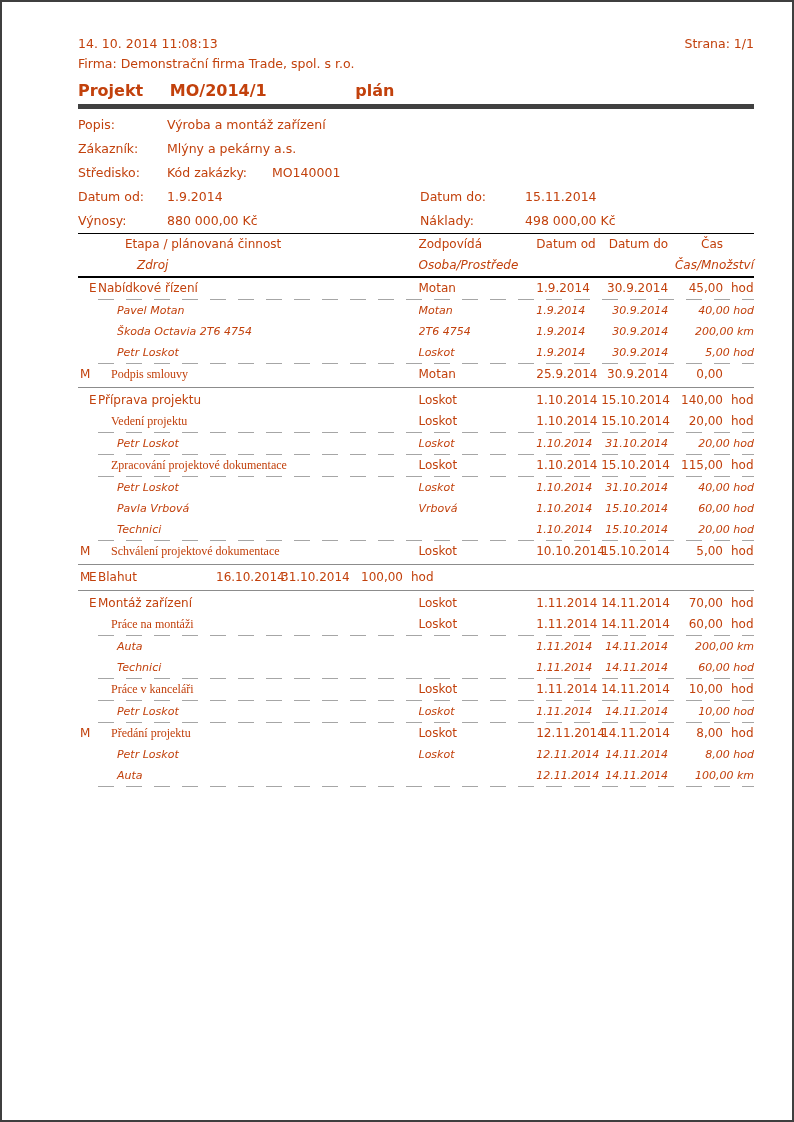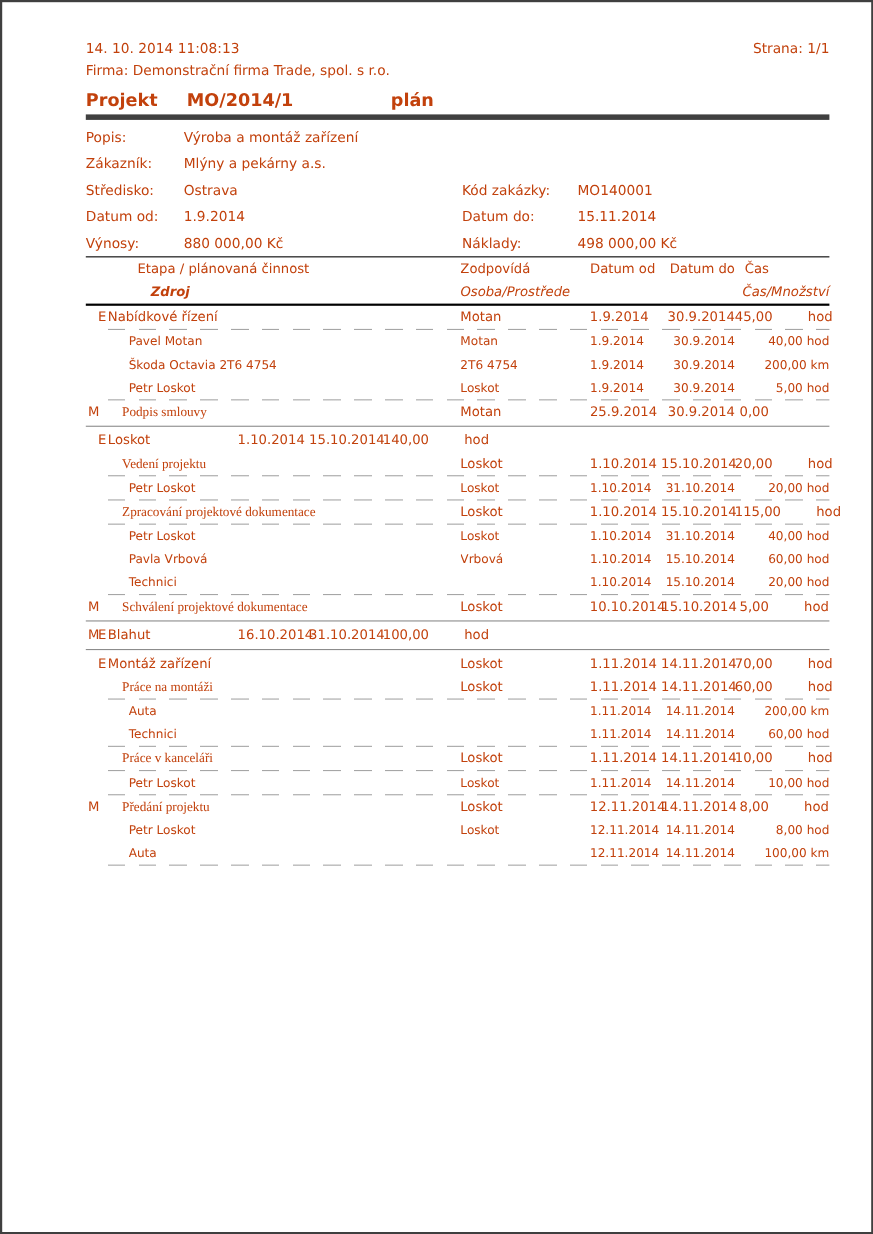--- a/index.html
+++ b/index.html
@@ -42,32 +42,32 @@
   .topline { height:1px; background:#000; }
   .headline { height:2px; background:#000; }
 
   .trow { display:flex; height:21px; line-height:21px; font-size:12px; }
   .c-m { width:9px; margin-left:2px; }
   .c-e { width:9px; }
   .c-name { width:321px; box-sizing:border-box; white-space:nowrap; overflow:hidden; }
   .c-resp { width:118px; white-space:nowrap; overflow:hidden; }
   .c-od { width:65px; text-align:left; }
   .c-do { width:67px; text-align:right; }
-  .c-qty { width:86px; display:flex;gap:24px; }
+  .c-qty { width:86px; display:flex; }
   .q-num { flex:1; text-align:right; white-space:nowrap; }
   .q-unit { width:31px; box-sizing:border-box; padding-left:8px; }
 
   .trow.header { height:21px; }
   .trow.header .c-name { padding-left:27px; }
   .trow.header2 { font-style:italic; }
-  .trow.header2 .c-name { padding-left:39px;font-weight:bold; }
+  .trow.header2 .c-name { padding-left:39px; }
   .clip-cell { display:inline-block; max-width:99px; overflow:hidden; white-space:nowrap; vertical-align:bottom; }
 
   .trow.activity .c-name, .trow.milestone .c-name { padding-left:13px;font-family:Liberation Serif, serif; }
-  .trow.resource { font-size:11px; }
+  .trow.resource { font-style:italic; font-size:11px; }
   .trow.resource .c-name { padding-left:19px; }
 
   .sep { height:1px; }
   .sep.dashed {
     margin-left:20px;
     background: repeating-linear-gradient(to right, #a6a6a6 0 16px, transparent 16px 28px);
   }
   .sep.solid { background:#8c8c8c; margin:2px 0; }
 </style>
 </head>
@@ -96,21 +96,20 @@
         <span class="i-value2"></span>
       </div>
       <div class="info-row">
         <span class="i-label">Zákazník:</span>
         <span class="i-value">Mlýny a pekárny a.s.</span>
         <span class="i-label2"></span>
         <span class="i-value2"></span>
       </div>
       <div class="info-row">
         <span class="i-label">Středisko:</span>
-        <span class="i-value">Ostrava</span>
         <span class="i-label2">Kód zakázky:</span>
         <span class="i-value2">MO140001</span>
       </div>
       <div class="info-row">
         <span class="i-label">Datum od:</span>
         <span class="i-value">1.9.2014</span>
         <span class="i-label2">Datum do:</span>
         <span class="i-value2">15.11.2014</span>
       </div>
       <div class="info-row">
@@ -206,20 +205,21 @@
     <span class="c-do">30.9.2014</span>
     <span class="c-qty">
       <span class="q-num">0,00</span>
             <span class="q-unit"></span>
     </span>
   </div>
         <div class="sep solid"></div>
         <div class="trow section">
     <span class="c-m"></span>
     <span class="c-e">E</span>
+    <span class="c-name">Příprava projektu</span>
     <span class="c-resp">Loskot</span>
     <span class="c-od">1.10.2014</span>
     <span class="c-do">15.10.2014</span>
     <span class="c-qty">
       <span class="q-num">140,00</span>
             <span class="q-unit">hod</span>
     </span>
   </div>
         <div class="trow activity">
     <span class="c-m"></span>

